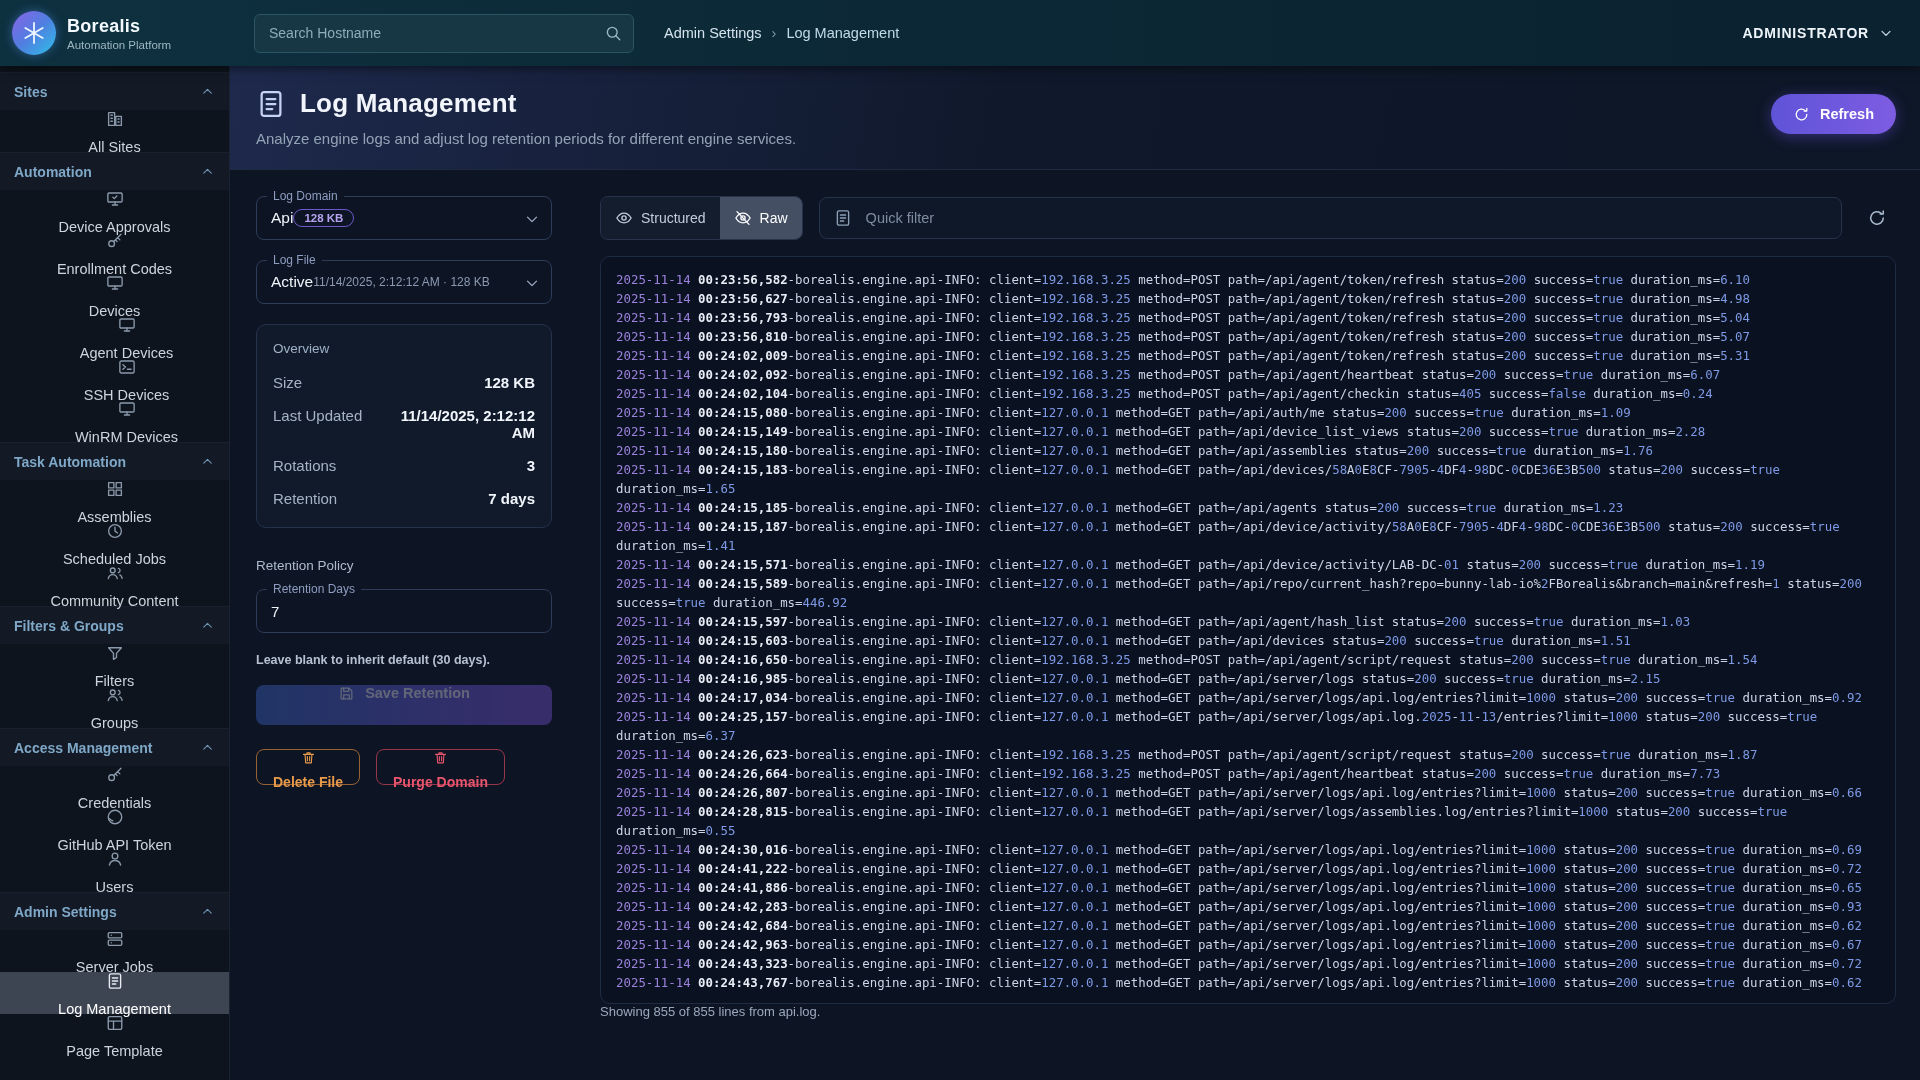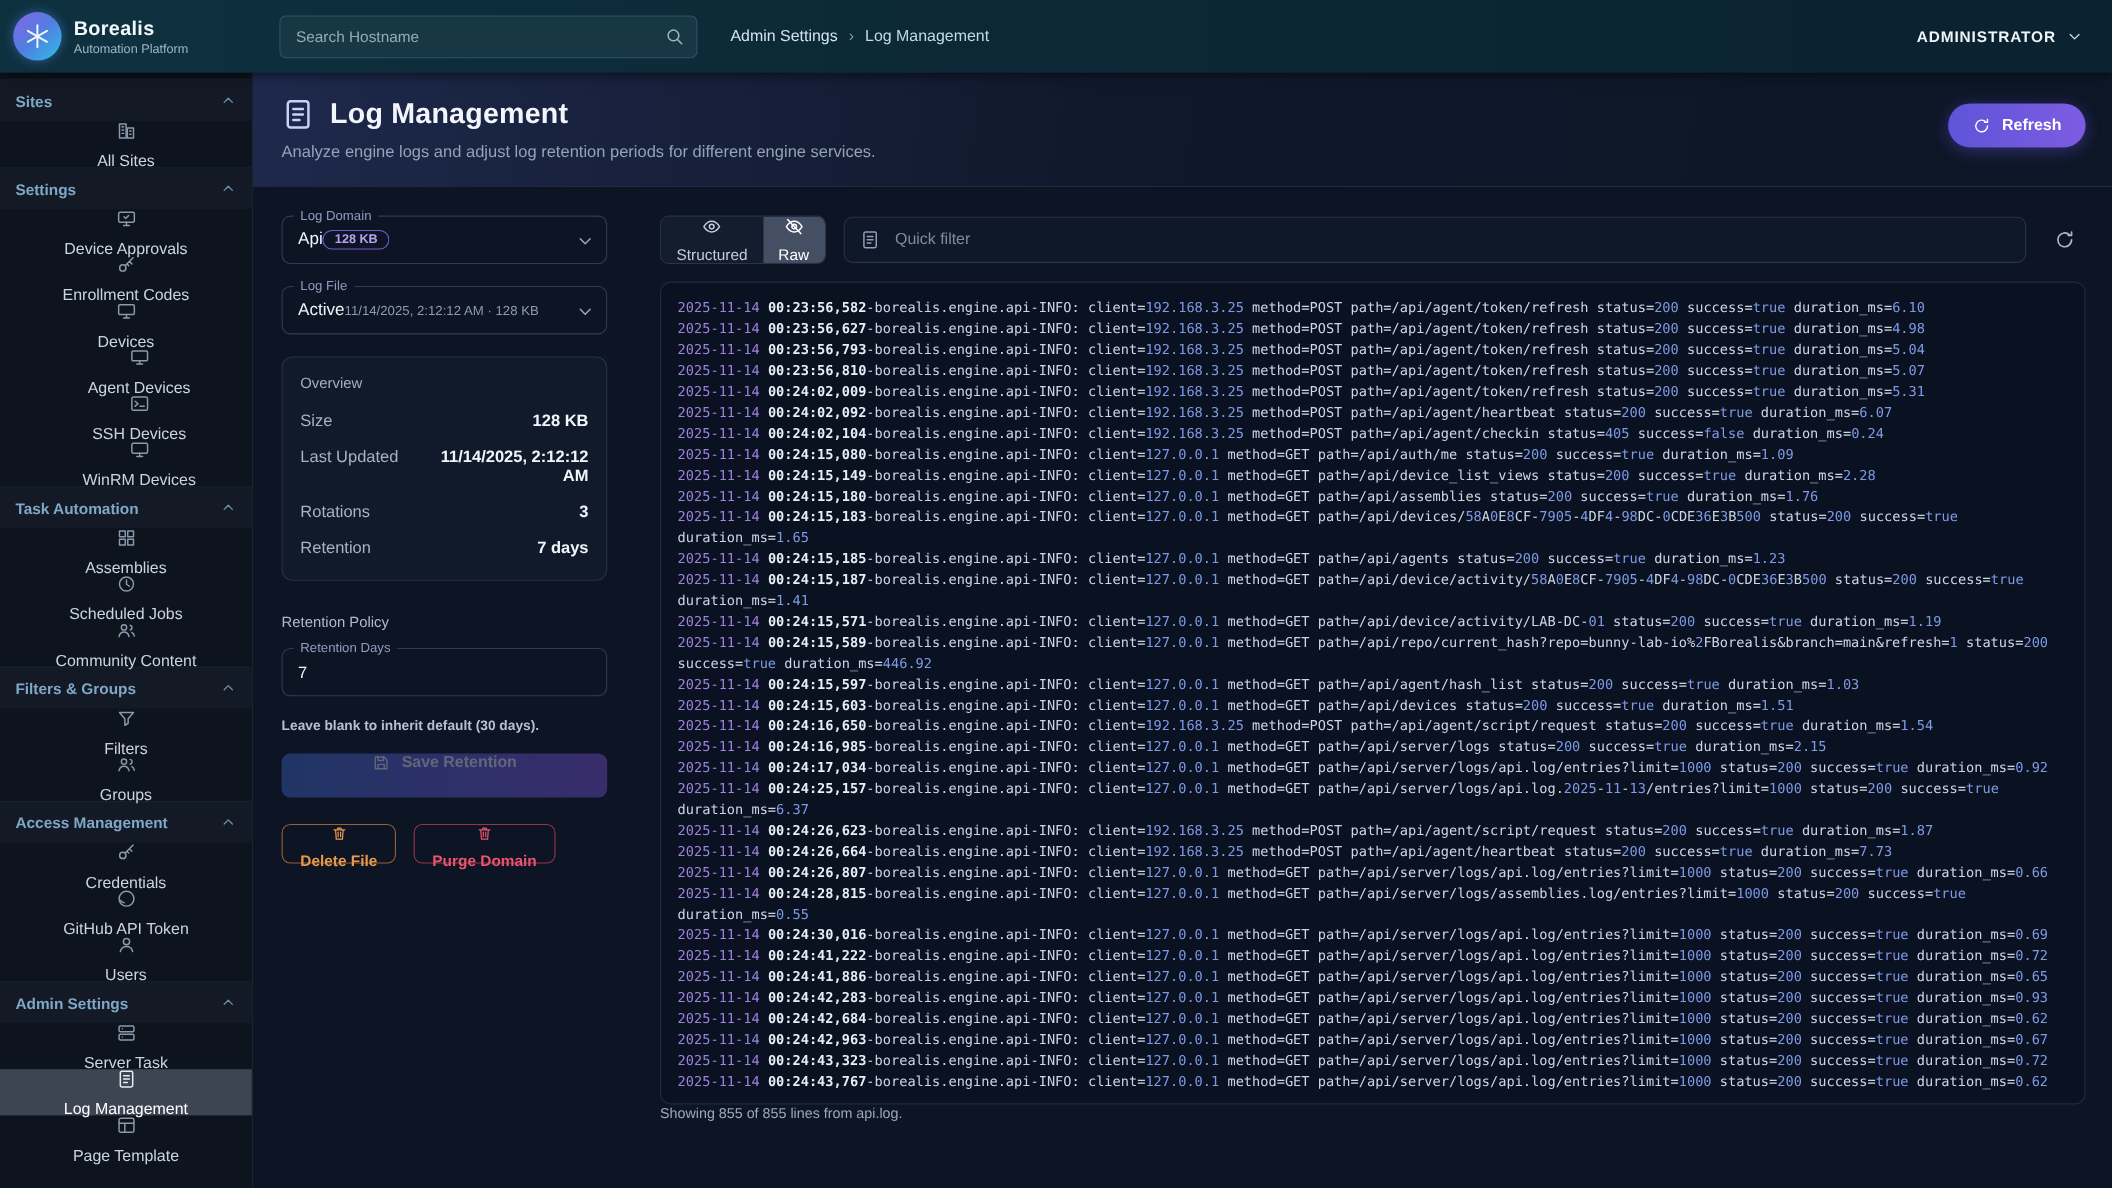--- a/index.html
+++ b/index.html
@@ -100,21 +100,21 @@
     font-size:14px; font-weight:700; display:flex; align-items:center; gap:9px; cursor:pointer;
     font-family:inherit;flex-direction:column; }
   .btn-outline .btn-ico { width:15px; height:15px; }
   .btn-outline.delete { border:1px solid rgba(226,140,60,.65); color:#e89a4a; }
   .btn-outline.purge { border:1px solid rgba(224,72,94,.65); color:#e8556d; }
 
   
   .toolbar { display:flex; align-items:center; gap:16px; }
   .toggle-group { display:flex; border:1px solid #28344c; border-radius:8px; overflow:hidden; flex:none; }
   .toggle-btn { height:42px; padding:0 14px; display:flex; align-items:center; gap:8px;
-    border:none; background:#131d2e; color:#c3ccda; font-size:14px; cursor:pointer; font-family:inherit;flex-direction:column; }
+    border:none; background:#131d2e; color:#c3ccda; font-size:14px; cursor:pointer; font-family:inherit; }
   .toggle-btn.active { background:#454f63; color:#fff; }
   .tgl-ico { width:18px; height:18px; }
   .filter-box { position:relative; flex:1; }
   .filter-box input { width:100%; height:42px; background:#0f1828; border:1px solid #26334c;
     border-radius:8px; color:#dfe6f0; padding:0 14px 0 46px; font-size:14.5px; outline:none; }
   .filter-box input::placeholder { color:#7e8ca2; }
   .filter-ico { position:absolute; left:15px; top:12px; width:18px; height:18px; color:#8da0b8; }
   .toolbar-refresh { width:38px; height:38px; border:none; background:transparent; color:#a9bacf;
     display:grid; place-items:center; cursor:pointer; flex:none; }
   .toolbar-refresh .btn-ico { width:20px; height:20px; }
@@ -184,21 +184,21 @@
         <span class="ico">
           <svg viewBox="0 0 24 24" fill="none" stroke="currentColor" stroke-width="1.8" stroke-linecap="round" stroke-linejoin="round">
             <rect x="3.5" y="3.5" width="8" height="17"></rect>
             <rect x="13" y="8.5" width="7.5" height="12"></rect>
             <path d="M6.5 7h2M6.5 11h2M6.5 15h2M16 12h1.5M16 16h1.5"></path>
           </svg>
         </span>
         <span class="side-label">All Sites</span>
       </div>
       <div class="side-sec">
-        <span class="sec-label">Settings</span>
+        <span class="sec-label">Automation</span>
         <span class="sec-chev">
           <svg viewBox="0 0 24 24" fill="none" stroke="currentColor" stroke-width="1.8" stroke-linecap="round" stroke-linejoin="round">
             <path d="M6 14.5l6-6 6 6"></path>
           </svg>
         </span>
       </div>
       <div class="side-item">
         <span class="ico">
           <svg viewBox="0 0 24 24" fill="none" stroke="currentColor" stroke-width="1.8" stroke-linecap="round" stroke-linejoin="round">
             <rect x="2.5" y="4" width="19" height="12" rx="1.5"></rect>
@@ -358,21 +358,21 @@
         </span>
       </div>
       <div class="side-item">
         <span class="ico">
           <svg viewBox="0 0 24 24" fill="none" stroke="currentColor" stroke-width="1.8" stroke-linecap="round" stroke-linejoin="round">
             <rect x="3" y="3.5" width="18" height="7" rx="1.5"></rect>
             <rect x="3" y="13.5" width="18" height="7" rx="1.5"></rect>
             <path d="M7 7h.01M7 17h.01"></path>
           </svg>
         </span>
-        <span class="side-label">Server Task</span>
+        <span class="side-label">Server Jobs</span>
       </div>
       <div class="side-item active">
         <span class="ico">
           <svg viewBox="0 0 24 24" fill="none" stroke="currentColor" stroke-width="1.8" stroke-linecap="round" stroke-linejoin="round">
             <rect x="4.5" y="2.5" width="15" height="19" rx="2"></rect>
             <path d="M8.5 8h7M8.5 12h7M8.5 16h4.5"></path>
           </svg>
         </span>
         <span class="side-label">Log Management</span>
       </div>

